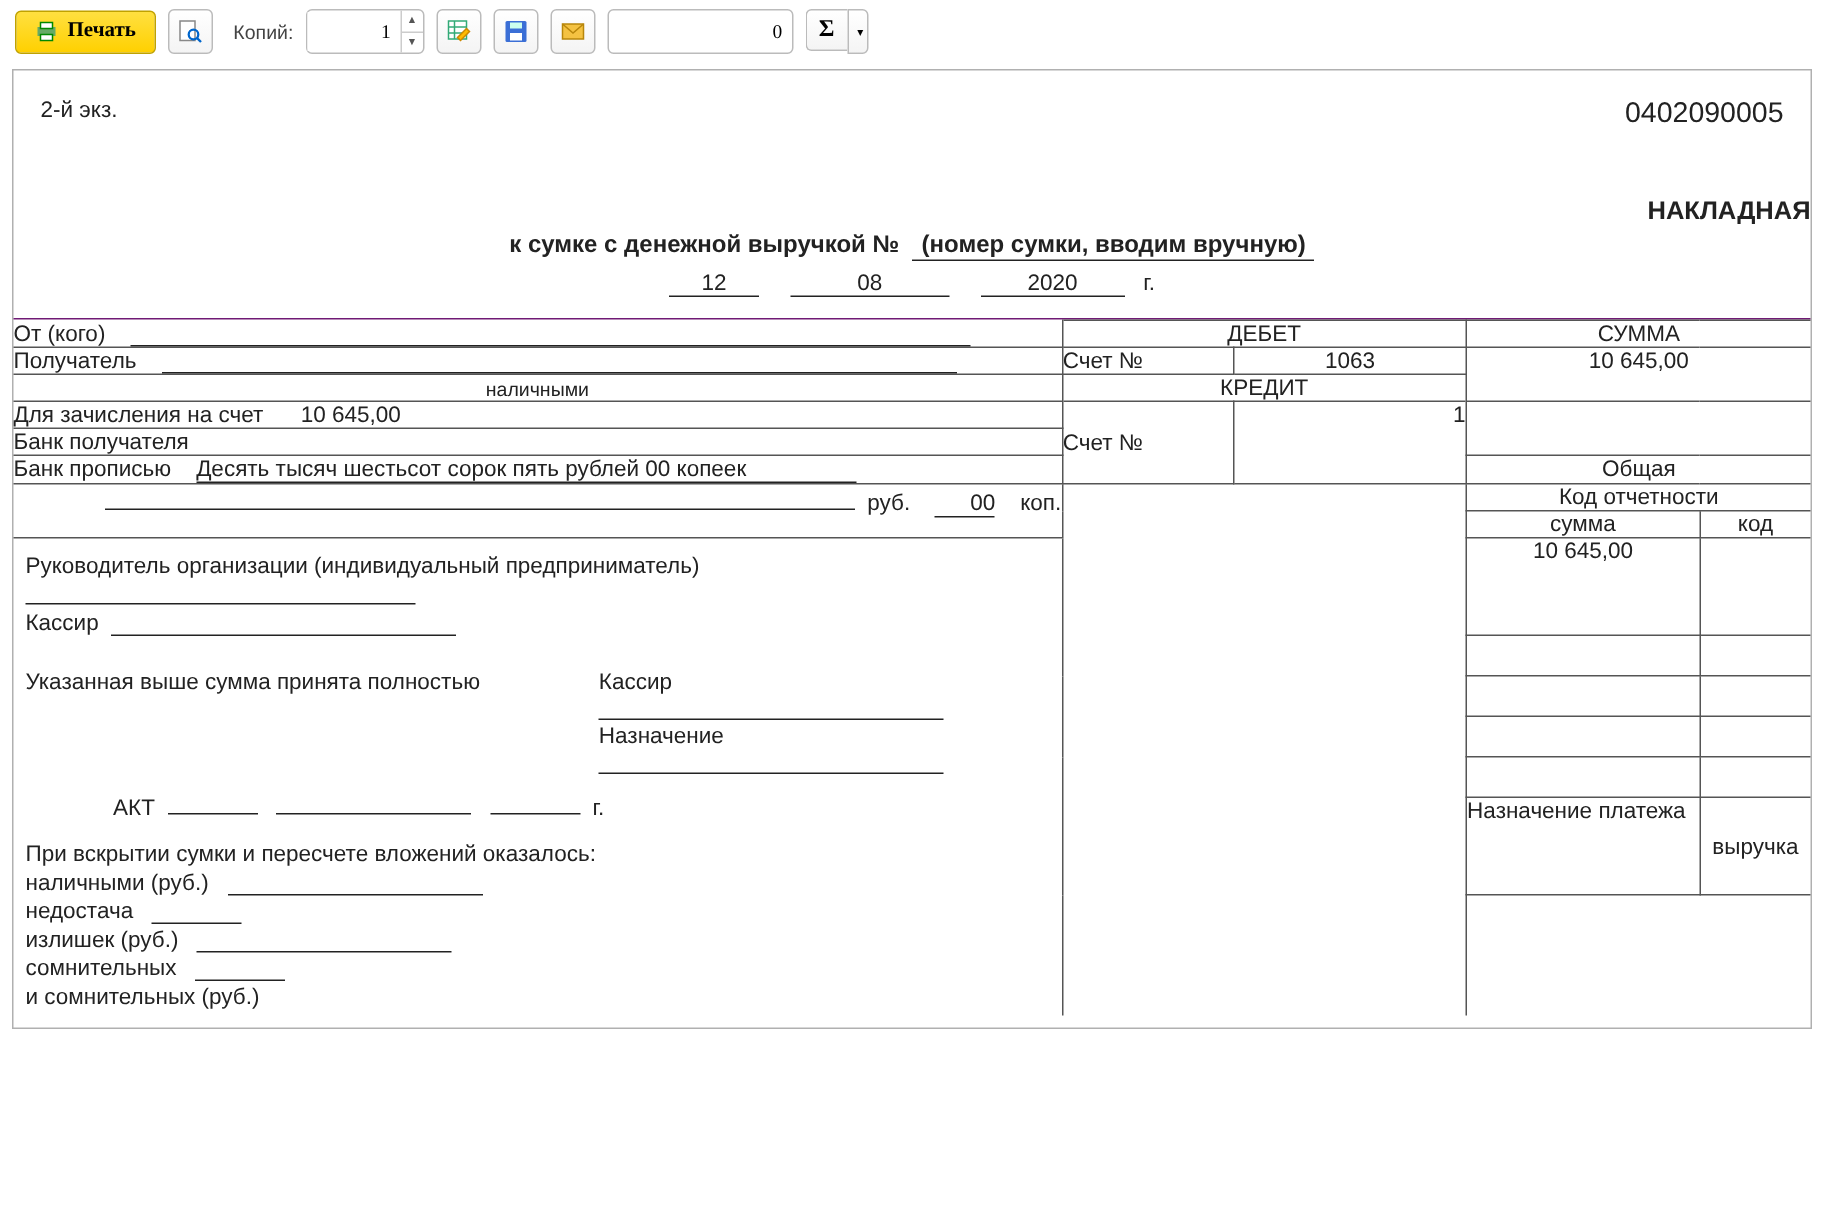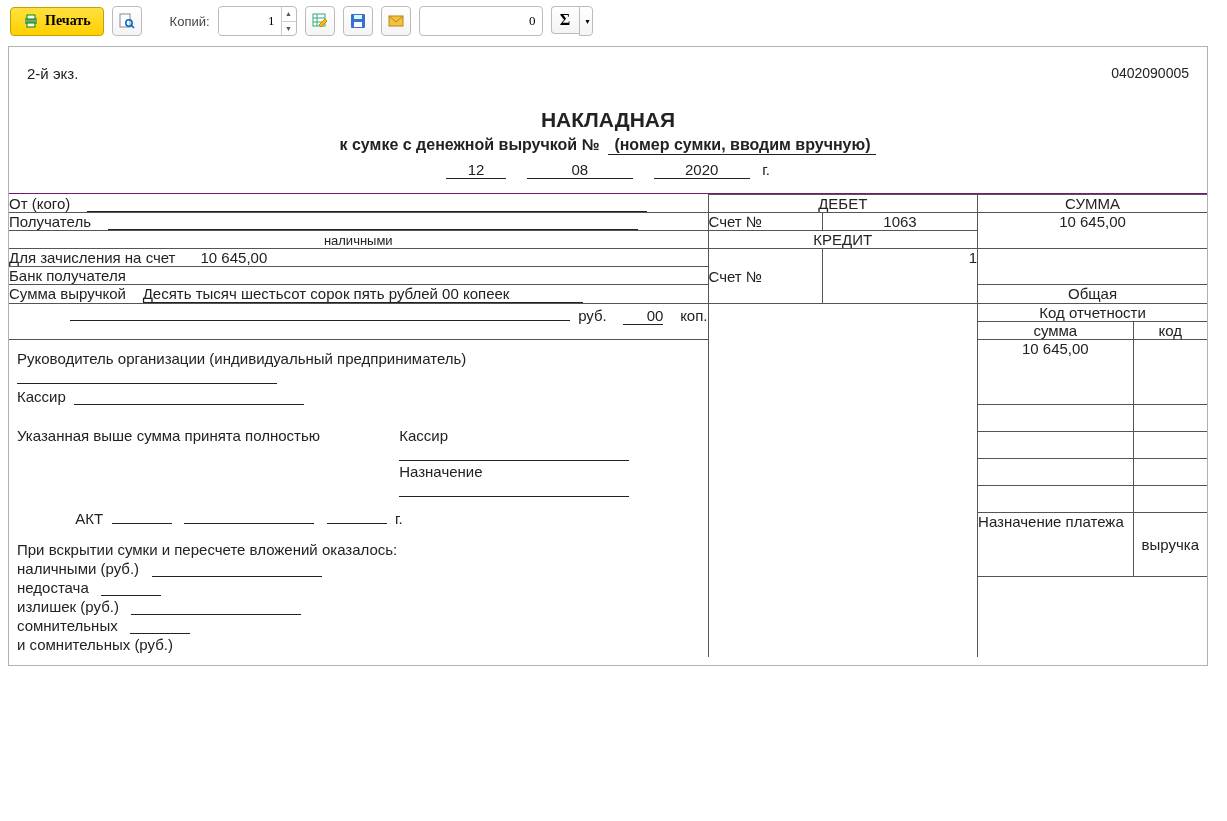--- a/index.html
+++ b/index.html
@@ -1,35 +1,35 @@
 <!DOCTYPE html>
 <html><head>
 <meta charset="utf-8">
 <style>
 html,body{margin:0;padding:0;font-family:Verdana,Arial,sans-serif;font-size:13px;background:#fff;color:#222;}
 .toolbar{display:flex;align-items:center;gap:8px;padding:6px 10px 10px;}
 .btn-print{display:flex;align-items:center;gap:6px;height:29px;padding:0 12px;border-radius:4px;border:1px solid #c0a200;background:linear-gradient(#ffe040,#ffd000);font:bold 14px Verdana;cursor:pointer;}
 .btn-icon{display:flex;align-items:center;justify-content:center;width:30px;height:30px;border-radius:4px;border:1px solid #bbb;background:linear-gradient(#fff,#f4f4f4);cursor:pointer;}
-.lbl{font-size:13px;color:#444;margin-left:20px;}
+.lbl{font-size:13px;color:#444;margin-left:6px;}
 .spin{display:flex;align-items:center;border:1px solid #bbb;height:28px;border-radius:4px;background:#fff;}
 .spin input{width:50px;height:26px;border:none;text-align:right;padding:0 6px;font:13px Verdana;outline:none;}
 .spin .arrows{display:flex;flex-direction:column;border-left:1px solid #ccc;width:14px;height:28px;}
 .spin .ar{flex:1;font-size:7px;text-align:center;line-height:13px;cursor:pointer;color:#555;}
 .spin .ar+.ar{border-top:1px solid #ccc;}
 .nin{width:110px;height:28px;border-radius:4px;border:1px solid #bbb;text-align:right;padding:0 6px;font:13px Verdana;}
 .sigma{display:flex;}
 .sigma .main{width:28px;height:28px;border:1px solid #bbb;border-right:none;border-radius:4px 0 0 4px;background:linear-gradient(#fff,#f4f4f4);font:bold 16px Verdana;cursor:pointer;}
 .sigma .drop{width:14px;height:30px;border:1px solid #bbb;border-radius:0 4px 4px 0;background:linear-gradient(#fff,#f4f4f4);font-size:8px;cursor:pointer;}
 svg{display:block;}
 
 .doc-wrap{border:1px solid #b0b0b0;margin:0 8px 8px;padding:18px 0 8px;width:1200px;box-sizing:border-box;}
 .doc{position:relative;width:100%;font-size:15px;}
 .head-row{display:flex;justify-content:space-between;padding:0 18px;}
-.okud{font-size:14px;}
-.title{text-align:center;font-weight:bold;font-size:21px;margin-top:26px;}
+.okud{font-size:19px;}
+.title{text-align:right;font-weight:bold;font-size:17px;margin-top:44px;}
 .sub{text-align:center;font-weight:bold;font-size:16px;margin-top:4px;}
 .date-row{text-align:center;margin-top:6px;font-size:15px;}
 .ul{display:inline-block;border-bottom:1px solid #222;min-width:50px;text-align:center;padding:0 8px;}
 .ul-s{min-width:44px;}
 .bagno{border-bottom:1px solid #222;display:inline-block;padding:0 6px;}
 
 .grid{border-top:1px solid #701a75;margin-top:14px;}
 .grid table{border-collapse:collapse;width:100%;}
 .grid td{border:1px solid #555;padding:0;vertical-align:top;}
 .nb{border:none !important;}
@@ -181,21 +181,21 @@
       </td>
       <td class="p" rowspan="3" style="vertical-align:middle">Счет №</td>
       <td class="p" rowspan="3" style="text-align:right;vertical-align:top">1</td>
       <td class="nbr nbb" colspan="2" rowspan="2"></td>
     </tr>
     <tr>
       <td class="nbl p">Банк получателя</td>
     </tr>
     <tr>
       <td class="nbl p">
-        <span>Сумма выручкой</span>&nbsp;&nbsp;&nbsp;
+        <span>Банк прописью</span>&nbsp;&nbsp;&nbsp;
         <span class="uline" style="min-width:440px">Десять тысяч шестьсот сорок пять рублей 00 копеек</span>
       </td>
       <td class="c p nbr" colspan="2">Общая</td>
     </tr>
     <tr>
       <td class="nbl nbb p" rowspan="2" style="text-align:right">
         <span class="uline" style="min-width:500px;height:16px"></span>&nbsp;
         <span>руб.</span>&nbsp;&nbsp;&nbsp;
         <span class="uline" style="min-width:40px;text-align:right">00</span>&nbsp;&nbsp;&nbsp;
         <span>коп.</span>

